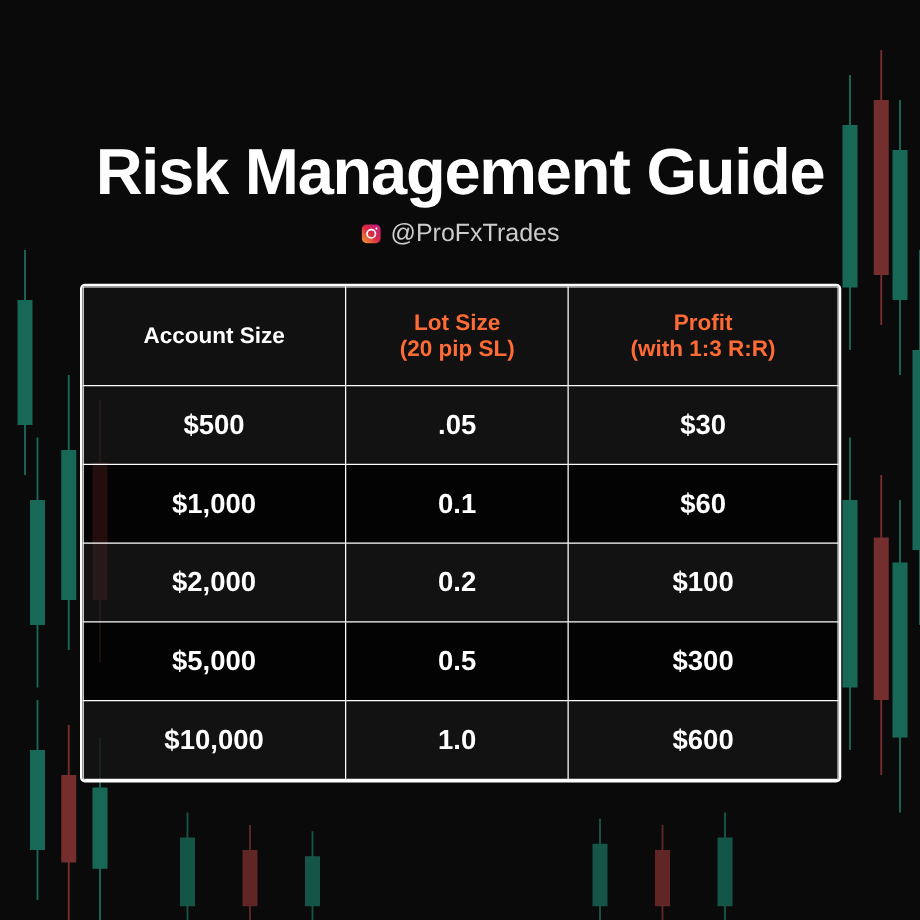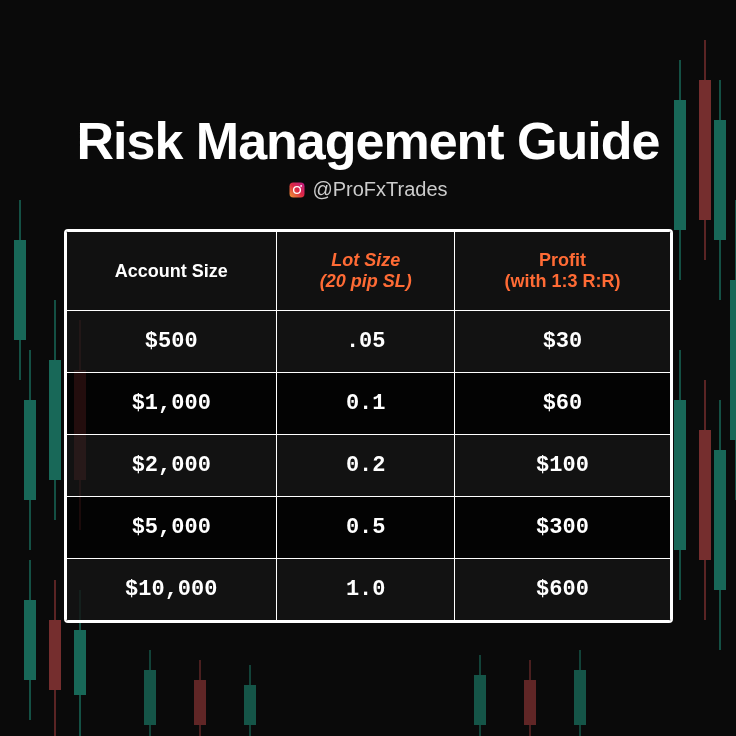--- a/index.html
+++ b/index.html
@@ -86,40 +86,39 @@
       font-weight: 700;
       font-family: Arial, sans-serif;
     }
 
     thead th:first-child {
       color: #ffffff;
     }
 
     thead th:nth-child(2) {
       color: #ff6b35;
-      font-style: italic;
     }
 
     thead th:nth-child(3) {
       color: #ff6b35;
     }
 
     tbody tr {
       background-color: rgba(0,0,0,0.7);
     }
 
     tbody tr:nth-child(odd) {
       background-color: rgba(20,20,20,0.8);
     }
 
     tbody td {
       color: #ffffff;
       font-size: 22px;
       font-weight: 700;
-      font-family: Liberation Mono, monospace;
+      font-family: Liberation Sans, sans-serif;
     }
   </style>
 </head>
 <body>
 
 <div class="chart-bg">
   <svg width="736" height="736" xmlns="http://www.w3.org/2000/svg">
 
     <g opacity="0.5">
 

